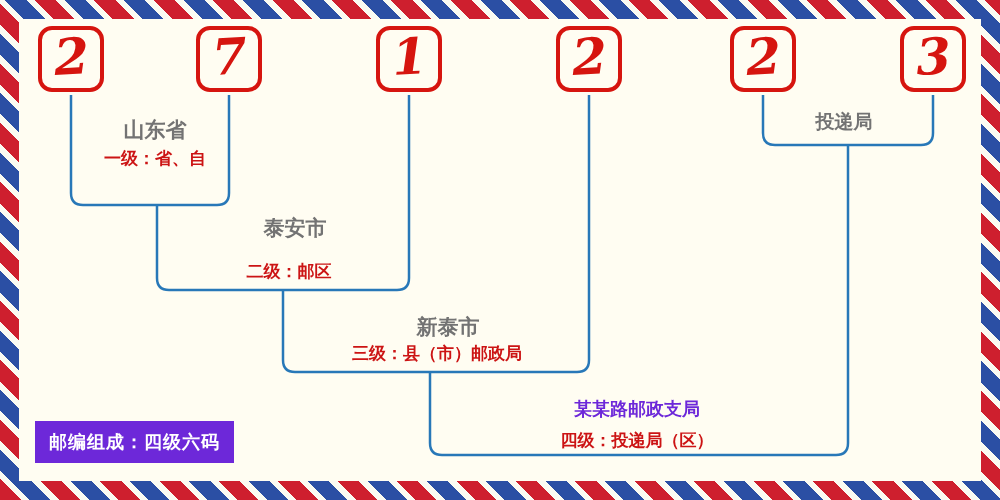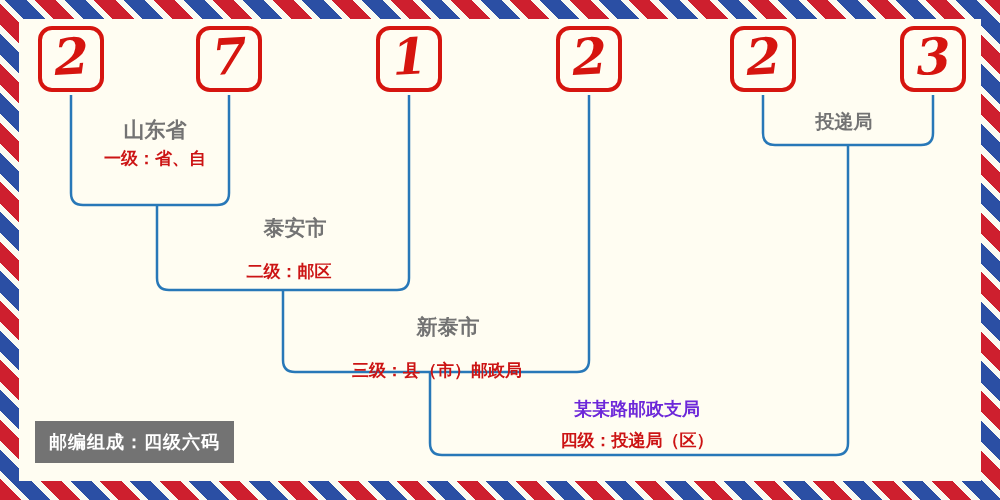--- a/index.html
+++ b/index.html
@@ -51,21 +51,21 @@
     white-space:nowrap;
   }
   .place-dark { color:#6d28d9; font-size:18px; }
   .desc {
     position:absolute; transform:translateX(-50%);
     color:#cc1414; font-weight:700; font-size:17px;
     white-space:nowrap; text-align:center; line-height:23px;
   }
   .badge {
     position:absolute; left:35px; top:421px;
-    background:#737373; color:#ffffff;
+    background:#6d28d9; color:#ffffff;
     font-weight:700; font-size:18px;
     padding:9px 14px;
     letter-spacing:1px;
   }
 </style>
 </head>
 <body>
 
 <div class="page">
 
@@ -101,21 +101,21 @@
 
   <div class="place" style="left:155px; top:116px;">山东省</div>
   <div class="desc" style="left:155px; top:147px;text-align:right;">
     <div>一级：省、自</div>
   </div>
 
   <div class="place" style="left:295px; top:214px;">泰安市</div>
   <div class="desc" style="left:289px; top:260px;">二级：邮区</div>
 
   <div class="place" style="left:435px; top:313px;margin-left:13px;">新泰市</div>
-  <div class="desc" style="left:437px; top:342px;margin-top:17px;">三级：县（市）邮政局</div>
+  <div class="desc" style="left:437px; top:342px;">三级：县（市）邮政局</div>
 
   <div class="place" style="left:844px; top:109px; font-size:19px;">投递局</div>
 
   <div class="place place-dark" style="left:637px; top:397px;">某某路邮政支局</div>
   <div class="desc" style="left:637px; top:429px;">四级：投递局（区）</div>
 
   <div class="badge">邮编组成：四级六码</div>
 
 </div>
 

